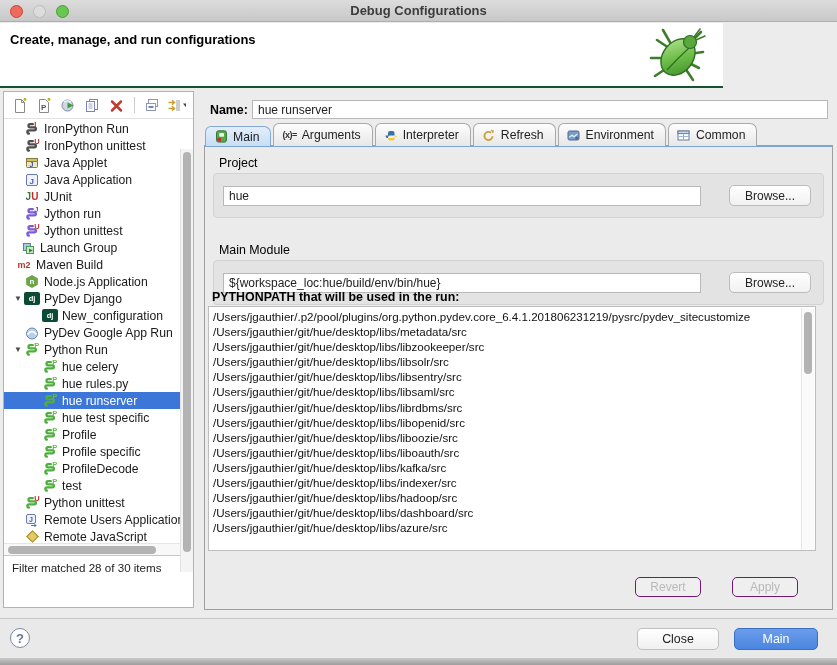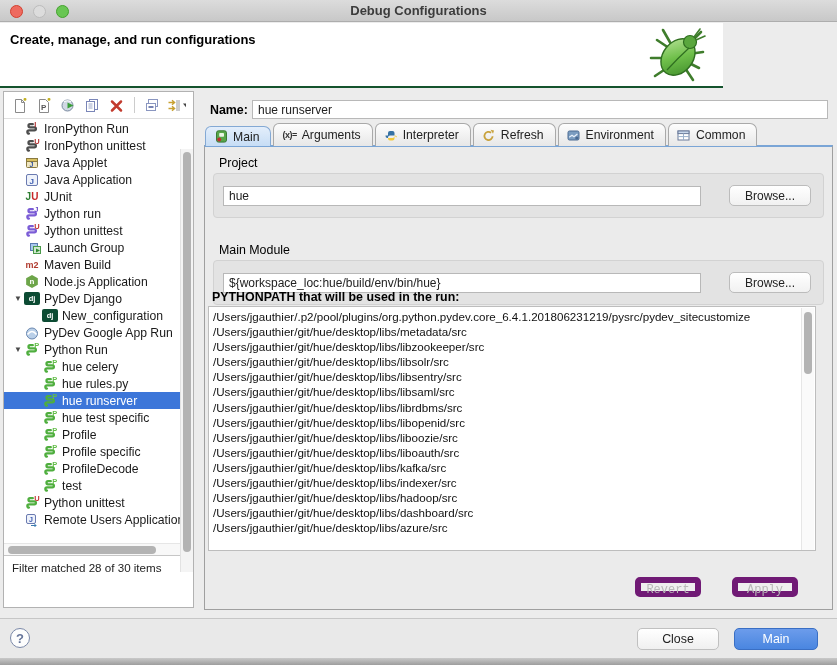--- a/index.html
+++ b/index.html
@@ -59,21 +59,21 @@
     background:#ebebeb; border:1px solid #9f9f9f; border-top:2px solid #7aa5d6; }
   .grp-label { position:absolute; left:14px; font-size:12.4px; color:#000; }
   .grp-box { position:absolute; left:8px; right:8px; height:45px; background:#e3e3e3; border:1px solid #d2d2d2; border-radius:4px; }
   .grp-input { position:absolute; left:9px; top:12px; height:20px; border:1px solid #b8b8b8; padding:0 5px; font-size:12px; font-family:"Liberation Sans",sans-serif; background:#fff; color:#222; width:478px; }
   .browse-btn { position:absolute; right:12px; top:11px; width:82px; height:21px; border:1px solid #bcbcbc; border-radius:5px; background:linear-gradient(#ffffff,#f1f1f1); font-size:12px; font-family:"Liberation Sans",sans-serif; color:#222; }
   .pp-label { position:absolute; left:7px; top:143px; font-size:12.4px; font-weight:bold; color:#000; }
   .pp-list { position:absolute; left:3px; top:159px; width:608px; height:245px; background:#fff; border:1px solid #bdbdbd; overflow:hidden; padding:2px 0 0 4px; }
   .pathrow { font-size:11.6px; line-height:15.1px; white-space:nowrap; color:#111; }
   .pp-scroll { position:absolute; right:1px; top:1px; width:13px; height:243px; background:#fafafa; border-left:1px solid #e6e6e6; }
   .pp-thumb { position:absolute; left:2px; top:4px; width:8px; height:62px; background:#b3b3b3; border-radius:4px; }
-  .revert-btn, .apply-btn { position:absolute; bottom:12px; width:66px; height:20px; border:6px solid #701a75; border-radius:5px; background:#efefef; color:#b9b9b9; font-size:12px; font-family:Liberation Mono, monospace; }
+  .revert-btn, .apply-btn { position:absolute; bottom:12px; width:66px; height:20px; border:1px solid #701a75; border-radius:5px; background:#efefef; color:#b9b9b9; font-size:12px; font-family:Liberation Sans, sans-serif; }
   .revert-btn { right:131px; } .apply-btn { right:34px; }
 
   
   .footer { position:absolute; left:0; top:618px; width:837px; height:40px; background:#e9e9e9; border-top:1px solid #c6c6c6; }
   .help-btn { position:absolute; left:10px; top:9px; width:20px; height:20px; border:1.5px solid #7a88a8; border-radius:50%; color:#66759a; font-size:13px; font-weight:bold; display:flex; align-items:center; justify-content:center; background:#fdfdfd; }
   .close-btn { position:absolute; left:637px; top:9px; width:82px; height:22px; border:1px solid #c0c0c0; border-radius:5px; background:linear-gradient(#ffffff,#f0f0f0); font-size:12.4px; font-family:"Liberation Sans",sans-serif; color:#222; }
   .debug-btn { position:absolute; left:734px; top:9px; width:84px; height:22px; border:1px solid #3a6fc4; border-radius:5px; background:linear-gradient(#6c9ceb,var(--debug-button)); font-size:12.4px; font-family:"Liberation Sans",sans-serif; color:#fff; }
   .bottom-strip { position:absolute; left:0; top:658px; width:837px; height:7px; background:linear-gradient(#c9c9c9,#9d9d9d); }
 
   .hex { width:13px; height:13px; display:inline-flex; align-items:center; justify-content:center;
@@ -228,32 +228,32 @@
         <div class="trow" style="padding-left:8px">
           <span class="caret-slot"></span>
           <span class="ticon16">
             <svg width="15" height="15" viewBox="0 0 15 15">
               <path d="M4 12.6 C1.8 12.6 1.8 9.4 4 9.4 L9.4 9.4 C11.4 9.4 11.4 6.3 9.4 6.3 L5 6.3 C3 6.3 3 3.2 5 3.2 L7.8 3.2" fill="none" stroke="#7b5cd6" stroke-width="2.3" stroke-linecap="round"></path>
               <text x="9.3" y="6.4" font-size="7.5" font-weight="bold" fill="#c03030">U</text>
             </svg>
           </span>
           <span>Jython unittest</span>
         </div>
-        <div class="trow" style="padding-left:11px">
+        <div class="trow" style="padding-left:4px">
           <span class="caret-slot"></span>
           <span class="ticon16">
             <svg width="14" height="14">
               <rect x="2.5" y="2.5" width="7" height="7" fill="#a8c8ec" stroke="#5a7ab0"></rect>
               <rect x="5.5" y="5.5" width="7" height="7" fill="#cfe8cf" stroke="#4a9a4a"></rect>
               <path d="M8 7.5 L12 9.5 L8 11.5 Z" fill="#2e8b2e"></path>
             </svg>
           </span>
           <span>Launch Group</span>
         </div>
-        <div class="trow" style="padding-left:8px">
+        <div class="trow" style="">
           <span class="caret-slot"></span>
           <span class="ticon16">
             <span style="font-weight:bold;font-size:9px;color:#b03a2e">m2</span>
           </span>
           <span>Maven Build</span>
         </div>
         <div class="trow" style="padding-left:8px">
           <span class="caret-slot"></span>
           <span class="ticon16">
             <span class="hex">n</span>
@@ -387,20 +387,27 @@
         <div class="trow" style="padding-left:8px">
           <span class="caret-slot"></span>
           <span class="ticon16">
             <svg width="14" height="14">
               <rect x="1.5" y="1.5" width="9" height="9" rx="1.5" fill="#eef2fa" stroke="#6a7ab0"></rect>
               <text x="4" y="9" font-size="7" font-weight="bold" fill="#3a5ab0">J</text>
               <path d="M6 12.5 h5 m0 0 l-2 -2 m2 2 l-2 2" stroke="#3a7ab0" fill="none"></path>
             </svg>
           </span>
           <span>Remote Users Application</span>
+        </div>
+        <div class="trow" style="padding-left:8px">
+          <span class="caret-slot"></span>
+          <span class="ticon16">
+            <span class="diamond"></span>
+          </span>
+          <span>Remote JavaScript</span>
         </div>
       </div>
   </div>
   <div class="hscroll">
       <div class="hthumb"></div>
     </div>
   <div class="sb-status">Filter matched 28 of 30 items</div>
   <div class="vscroll">
       <div class="vthumb"></div>
     </div>

